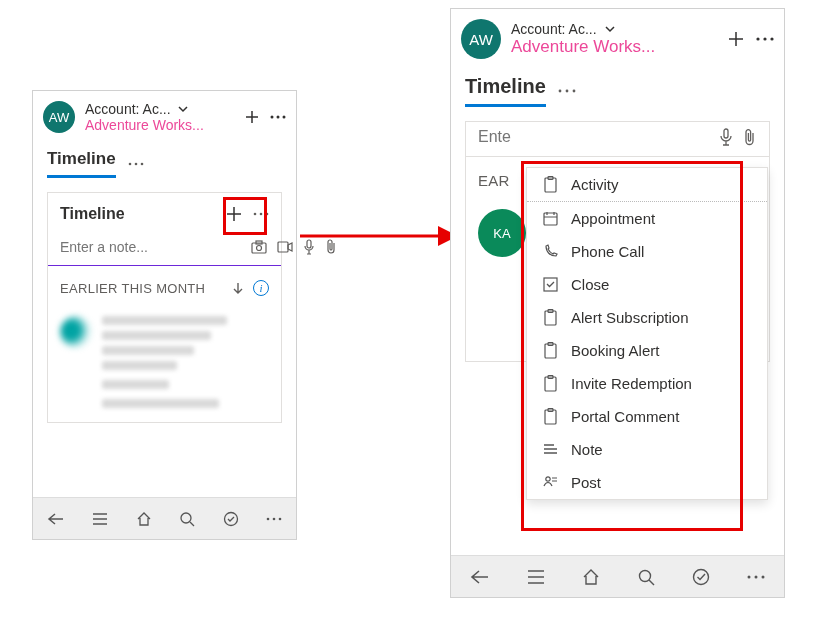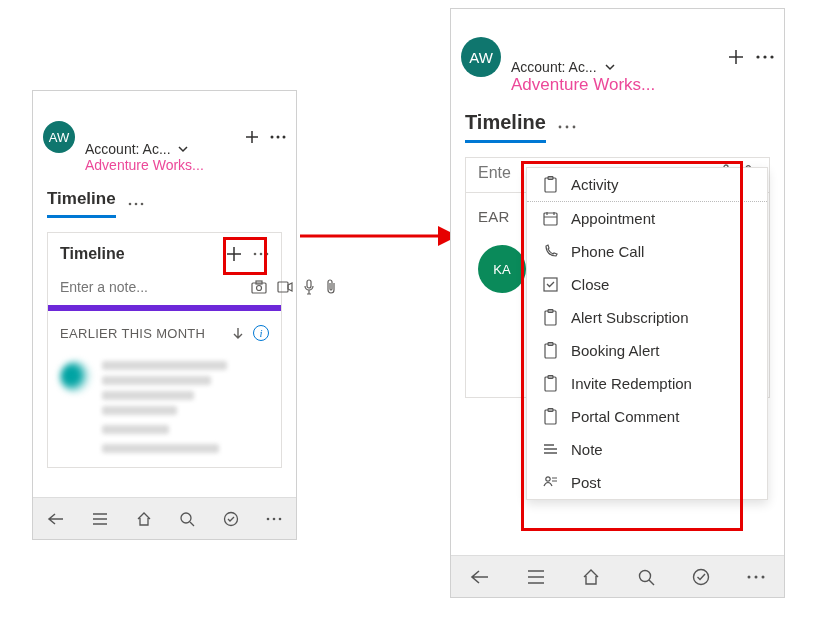--- a/index.html
+++ b/index.html
@@ -46,21 +46,21 @@
     background: #0f766e;
     color: #fff;
     display: flex;
     align-items: center;
     justify-content: center;
     font-size: 13px;
     flex-shrink: 0;
     margin-right: 10px;
   }
   .right .avatar { width: 40px; height: 40px; font-size: 15px; }
-  .header-text { flex: 1; min-width: 0; margin-top: 40px; }
+  .header-text { flex: 1; min-width: 0; }
   .header-title {
     display: flex;
     align-items: center;
     gap: 6px;
   }
   .header-subtitle { color: #ec4899; font-size: 14px; }
   .right .header-subtitle { font-size: 17px; }
   .header-actions {
     display: flex;
     align-items: center;
@@ -106,21 +106,21 @@
     font-size: 16px;
     flex: 1;
   }
   .right .card-title { font-size: 18px; }
   .card-actions { display: flex; gap: 10px; align-items: center; }
   .note-row {
     display: flex;
     align-items: center;
     padding: 6px 12px 10px 12px;
     gap: 10px;
-    border-bottom: 6px solid #6d28d9;
+    border-bottom: 1px solid #6d28d9;
   }
   .note-input {
     flex: 1;
     border: none;
     outline: none;
     font-size: 14px;
     color: #605e5c;
     background: transparent;
   }
   .right .note-input { font-size: 16px; }

